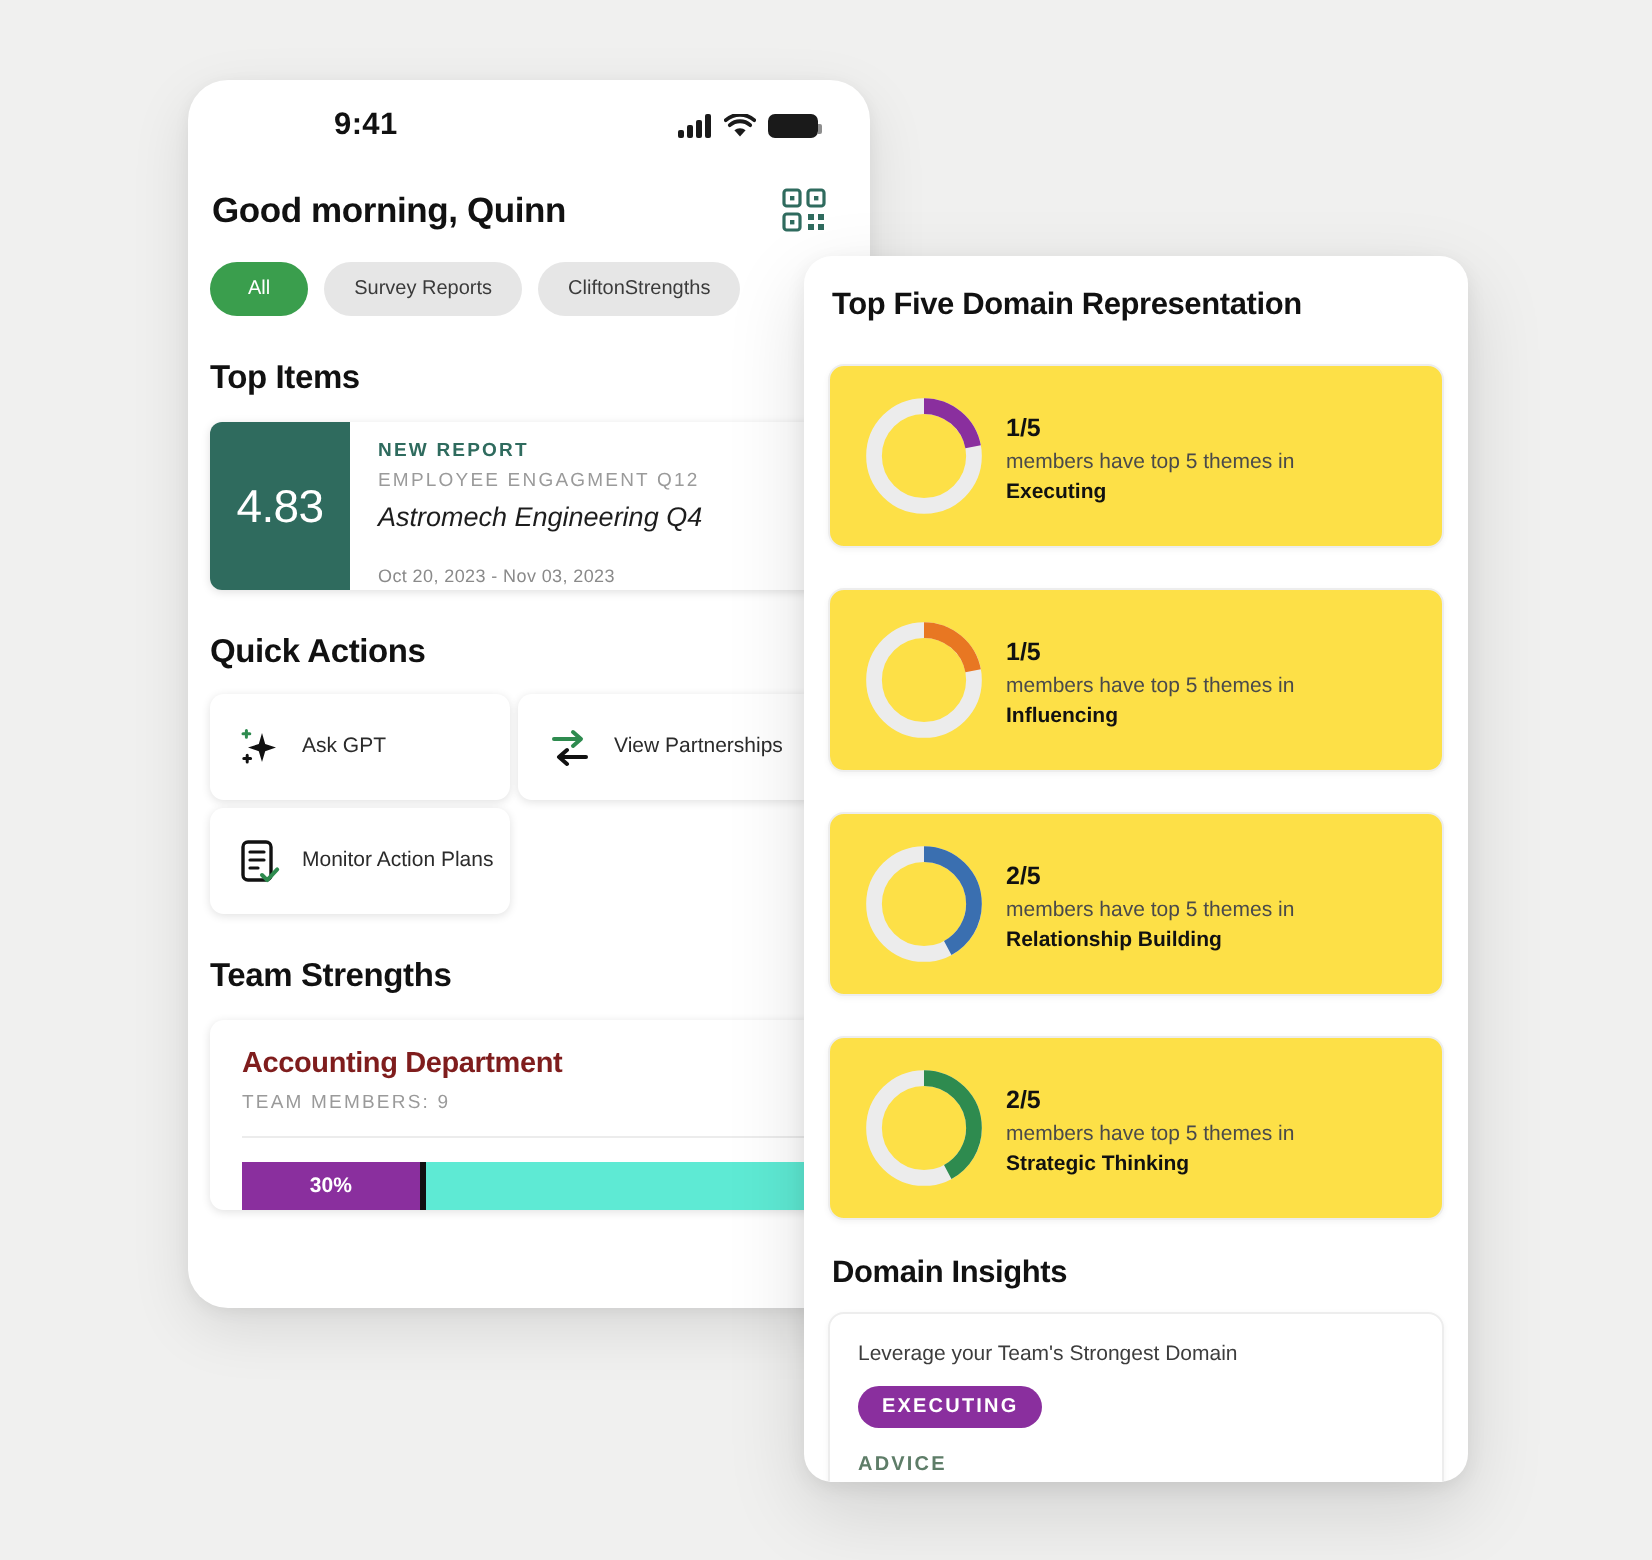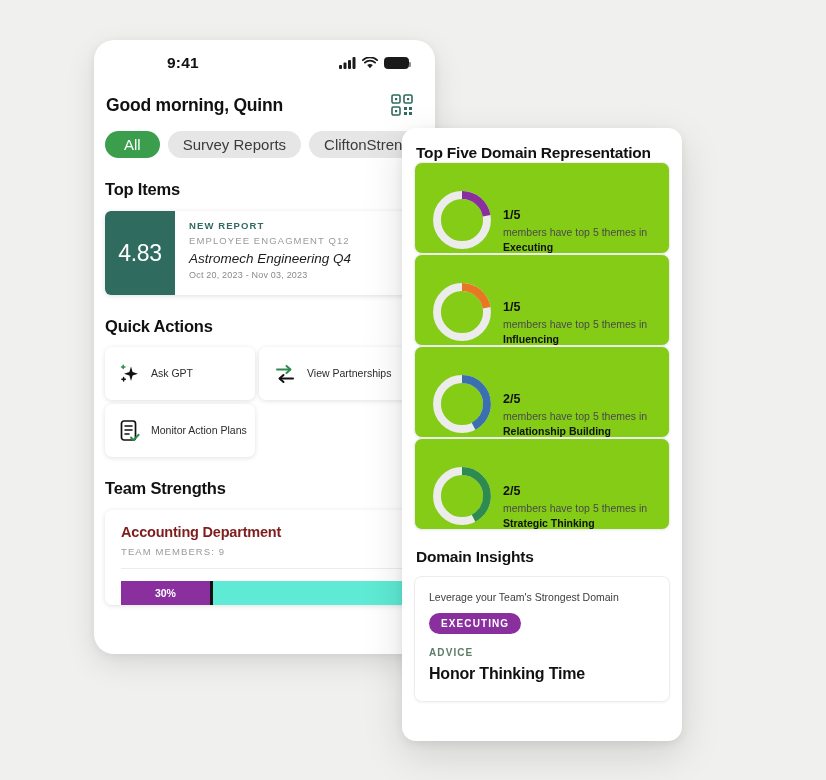--- a/index.html
+++ b/index.html
@@ -51,21 +51,21 @@
   }
   .greet { font-size: 17.5px; font-weight: bold; color: #111; letter-spacing: -.2px; }
   .qr-icon { width: 22px; height: 22px; display: block; }
 
   
   .chips { display: flex; gap: 8px; padding: 15px 0 0 11px; }
   .chip {
     height: 27px; border-radius: 14px;
     display: flex; align-items: center; justify-content: center;
     padding: 0 15px;
-    font-size: 15px; color: #3b3b3b; background: #e6e6e6;
+    font-size: 10px; color: #3b3b3b; background: #e6e6e6;
     white-space: nowrap;
     text-align: right;
   }
   .chip.active { background: #3a9e4d; color: #ffffff; padding: 0 19px; }
 
   .sec-title {
     font-size: 16.5px; font-weight: bold; color: #111;
     padding: 22px 0 0 11px; letter-spacing: -.2px;
   }
 
@@ -87,21 +87,21 @@
   .report-body { padding: 9px 0 0 14px; }
   .r-new {
     font-size: 9.5px; font-weight: bold; color: #2f6b5e;
     letter-spacing: 1.1px;
   }
   .r-sub {
     font-size: 9.5px; color: #9a9a9a; letter-spacing: 1.1px;
     margin-top: 4px;
   }
   .r-name { font-size: 13.5px; color: #1d1d1d; margin-top: 5px; font-style: italic; }
-  .r-date { font-size: 9px; color: #8a8a8a; margin-top: 4px; letter-spacing: .2px; }
+  .r-date { font-size: 9px; color: #8a8a8a; margin-top: 17px; letter-spacing: .2px; }
 
   
   .qa-grid { padding: 11px 0 0 11px; display: flex; flex-wrap: wrap; gap: 4px; width: 330px; }
   .qa-card {
     width: 150px; height: 53px;
     background: #fff; border-radius: 7px;
     box-shadow: 0 1px 5px rgba(0,0,0,.12);
     display: flex; align-items: center; gap: 10px;
     padding-left: 14px;
   }
@@ -123,39 +123,39 @@
     width: 30%; background: #8a2f9e;
     display: flex; align-items: center; justify-content: center;
     color: #fff; font-size: 10.5px; font-weight: bold;
     border-right: 3px solid #111;
   }
 
   
   .panel {
     position: absolute;
     left: 402px; top: 128px;
-    width: 280px; height: 613px;
+    width: 332px; height: 613px;
     background: #ffffff;
     border-radius: 14px;
     box-shadow: 0 14px 40px rgba(0,0,0,.13), 0 3px 10px rgba(0,0,0,.07);
     overflow: hidden;
     padding: 0 12px;
   }
   .panel-title {
     font-size: 15.5px; font-weight: bold; color: #111;
     padding: 16px 0 0 2px; letter-spacing: -.2px;
   }
   .domain-card {
-    margin-top: 0;
+    margin-top: 20px;
     height: 92px;
-    background: #84cc16;
+    background: #fde047;
     border: 1px solid #ededed;
     border-radius: 8px;
     box-shadow: 0 1px 3px rgba(0,0,0,.05);
-    display: flex; align-items: flex-end; gap: 8px;
+    display: flex; align-items: center; gap: 8px;
     padding-left: 14px;
   }
   .donut { width: 66px; height: 66px; flex: none; }
   .dc-text { padding-top: 2px; }
   .dc-frac { font-size: 12.5px; font-weight: bold; color: #111; }
   .dc-desc { font-size: 10.5px; color: #4a4a4a; margin-top: 4px; }
   .dc-domain { font-size: 10.5px; font-weight: bold; color: #111; margin-top: 3px; }
 
   .insights-title {
     font-size: 15.5px; font-weight: bold; color: #111;

